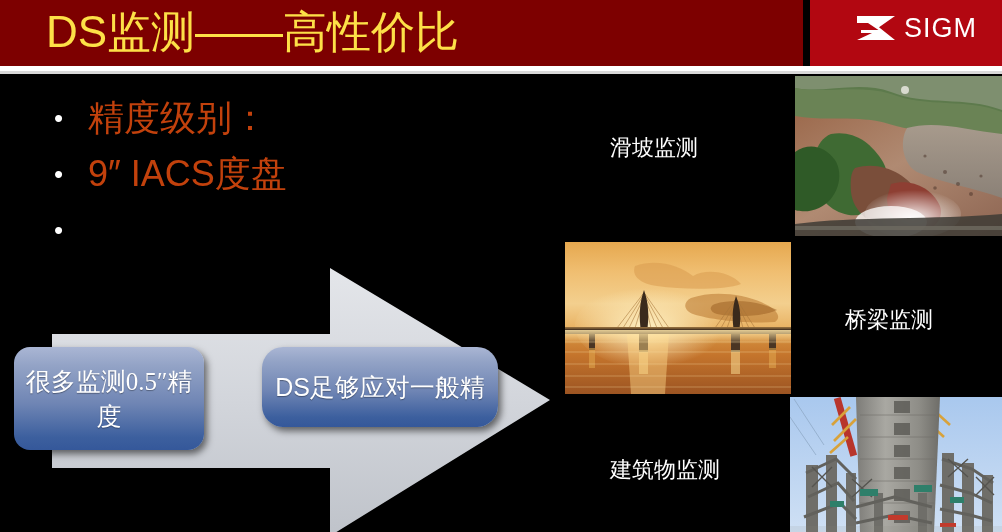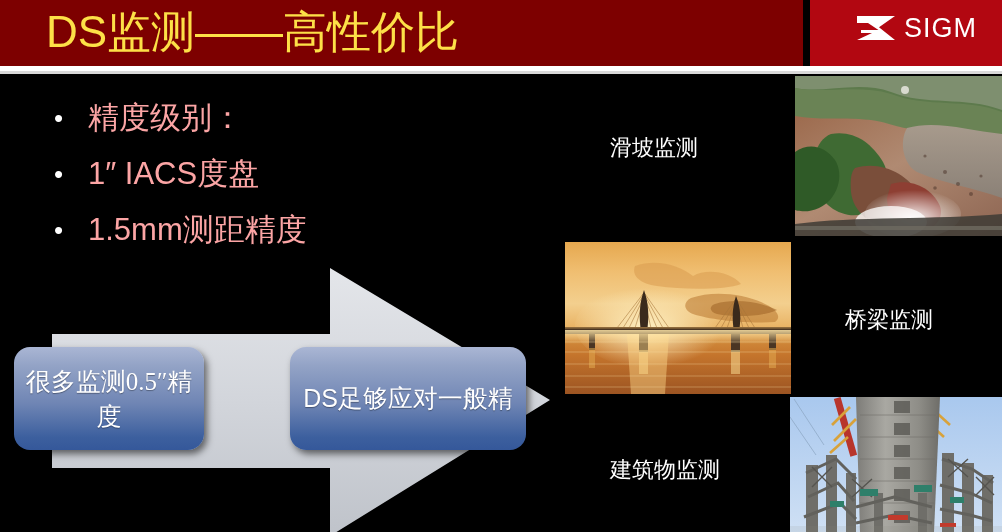--- a/index.html
+++ b/index.html
@@ -83,22 +83,22 @@
     color: #ffffff;
     font-size: 26px;
     line-height: 40px;
     width: 42px;
     flex: 0 0 42px;
     text-align: left;
     padding-left: 8px;
     box-sizing: border-box;
   }
   .bullet-text {
-    color: #fca5a5;
-    font-size: 31px;
+    color: #c2410c;
+    font-size: 36px;
     line-height: 40px;
     white-space: nowrap;
   }
 
   
   .arrow-shape {
     position: absolute;
     left: 30px; top: 268px;
     width: 520px; height: 268px;
   }
@@ -116,21 +116,21 @@
     box-sizing: border-box;
   }
   .callout-inner {
     color: #ffffff;
     font-size: 25px;
     line-height: 35px;
     text-shadow: 0 1px 1px rgba(0,0,0,0.35);
     padding: 0 10px;
   }
   #callout-1 { left: 14px;  top: 347px; width: 190px; height: 103px; font-family: Liberation Serif, serif; }
-  #callout-2 { left: 290px; top: 347px; width: 236px; height: 103px; }
+  #callout-2 { left: 262px; top: 347px; width: 236px; height: 80px; border-radius: 21px; }
 
   
   .photo {
     position: absolute;
     overflow: hidden;
     background: #000;
   }
   #photo-landslide { left: 795px; top: 76px;  width: 207px; height: 160px; }
   #photo-bridge    { left: 565px; top: 242px; width: 226px; height: 152px; }
   #photo-building  { left: 790px; top: 397px; width: 212px; height: 135px; }
@@ -167,25 +167,24 @@
     <span class="logo-text">SIGM</span>
   </div>
 
   <div class="bullets">
     <div class="bullet-row">
       <span class="bullet-dot">•</span>
       <span class="bullet-text">精度级别：</span>
     </div>
     <div class="bullet-row">
       <span class="bullet-dot">•</span>
-      <span class="bullet-text">1″ IACS度盘</span>
+      <span class="bullet-text">9″ IACS度盘</span>
     </div>
     <div class="bullet-row">
       <span class="bullet-dot">•</span>
-      <span class="bullet-text">1.5mm测距精度</span>
     </div>
   </div>
 
   <svg class="arrow-shape" viewBox="0 0 520 268" preserveAspectRatio="none">
     <defs>
       <linearGradient id="arrowGrad" x1="0" y1="0" x2="0" y2="1">
         <stop offset="0%" stop-color="#e4e6ea"></stop>
         <stop offset="50%" stop-color="#d2d5db"></stop>
         <stop offset="100%" stop-color="#bfc3ca"></stop>
       </linearGradient>

